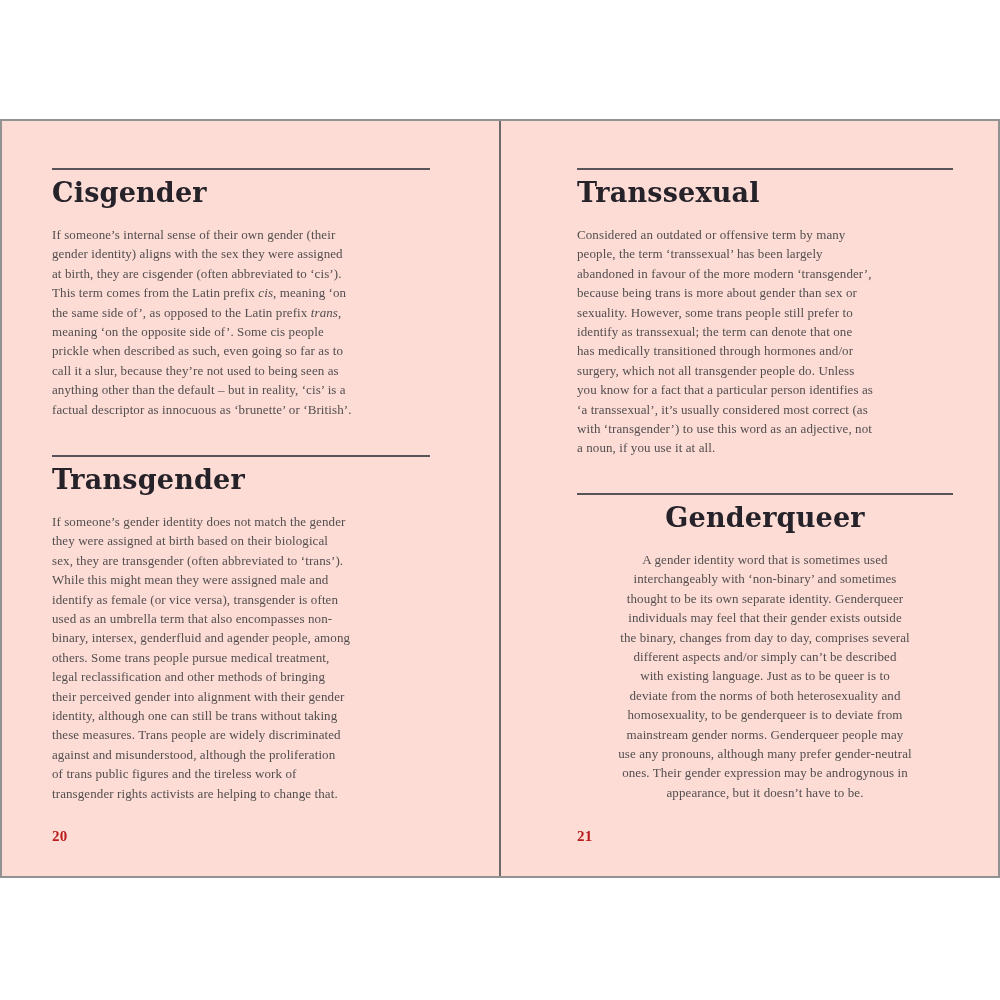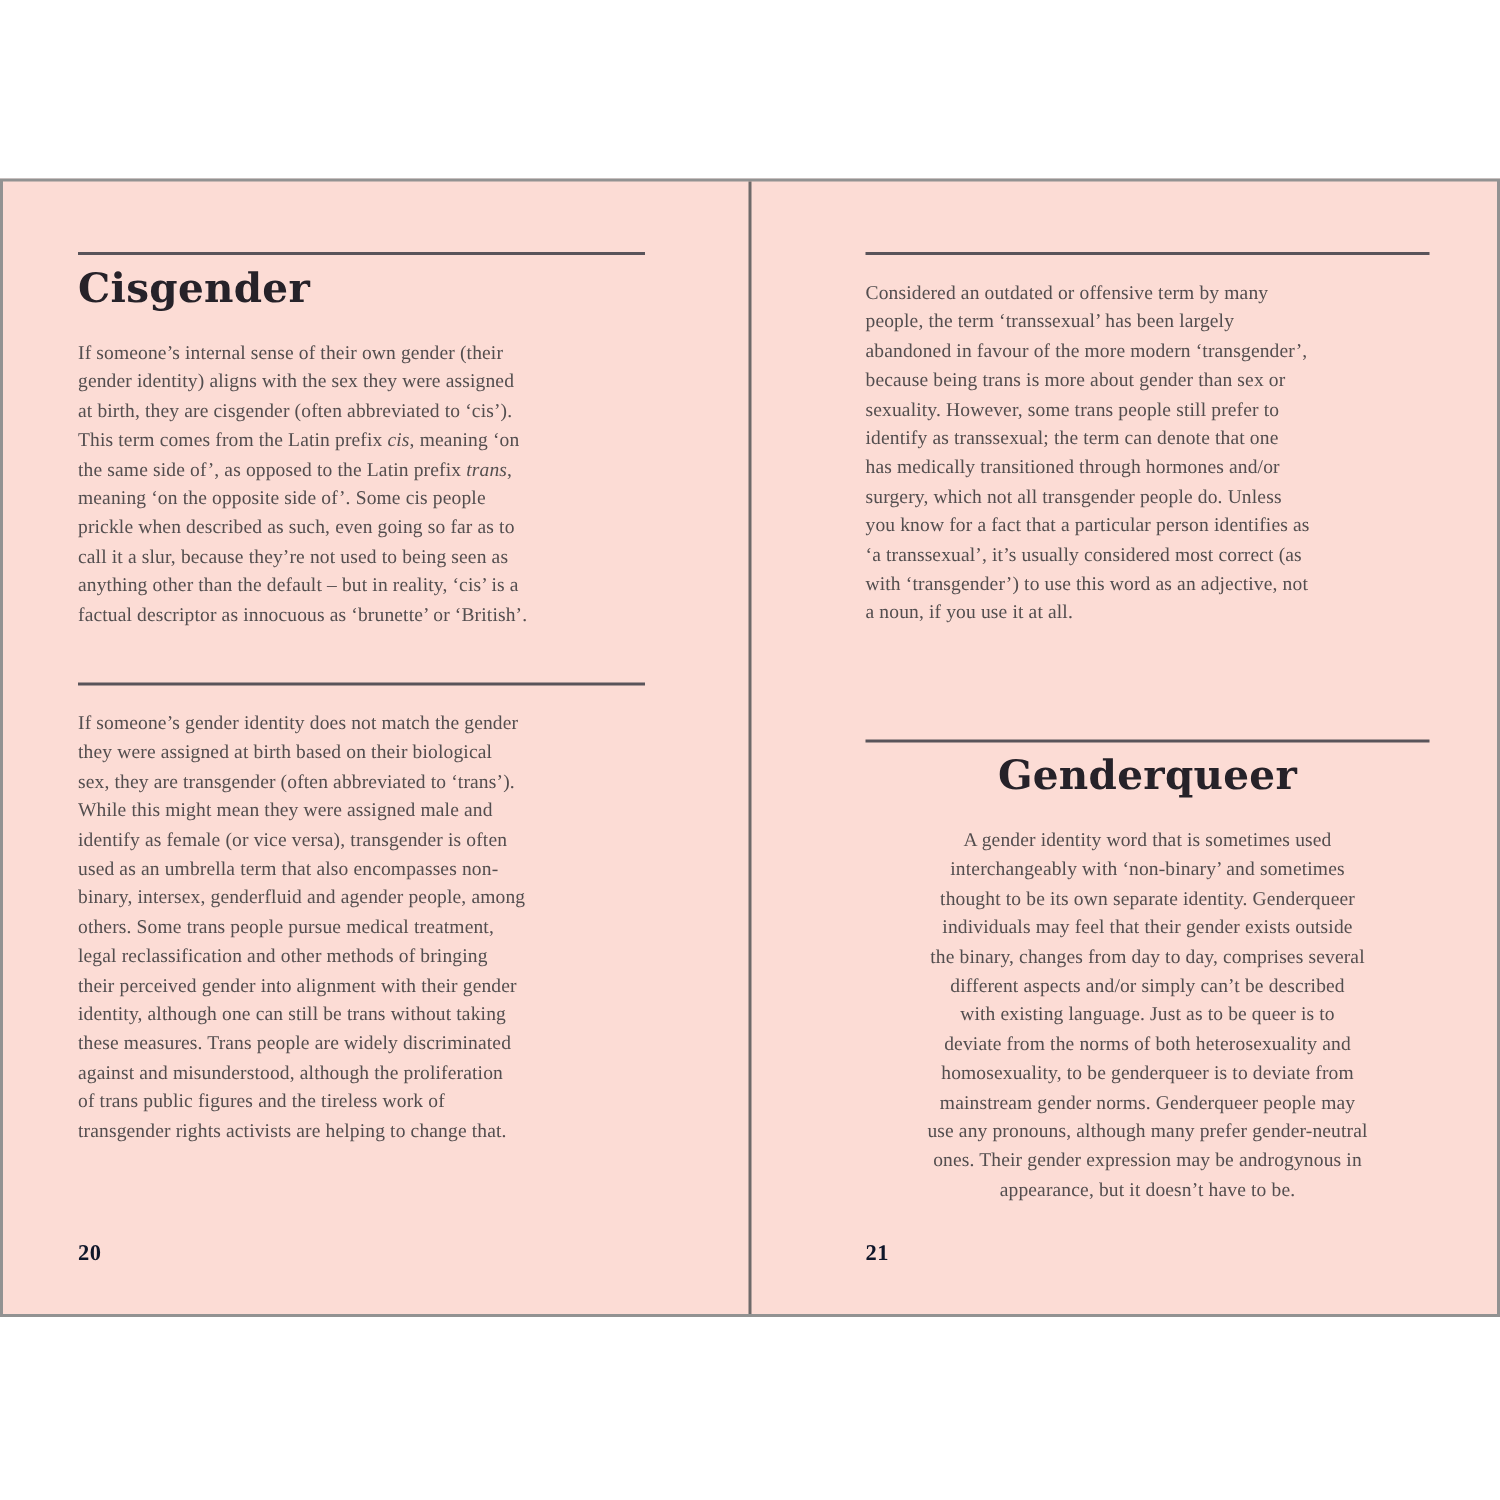--- a/index.html
+++ b/index.html
@@ -58,21 +58,21 @@
     letter-spacing: 0.1px;
     white-space: nowrap;
     color: #534e4f;
   }
   .entry p i { font-style: italic; }
   .page-number {
     position: absolute;
     font-size: 15px;
     font-weight: bold;
     letter-spacing: 0.3px;
-    color: #0f172a;
+    color: #b91c1c;
   }
   .page-number.left  { left: 50px;  top: 707px; }
   .page-number.right { left: 575px; top: 707px; width: 376px; text-align: left; }
 
   
   #entry-cisgender    { left: 50px;  top: 47px;  width: 378px; }
   #entry-transgender  { left: 50px;  top: 334px; width: 378px; }
   #entry-transsexual  { left: 575px; top: 47px;  width: 376px; }
   #entry-genderqueer  { left: 575px; top: 372px; width: 376px; text-align: center; }
 </style>
@@ -83,29 +83,31 @@
   <div class="spread">
 
     <section class="entry" id="entry-cisgender">
       <div class="rule"></div>
       <h2>Cisgender</h2>
       <p>If someone’s internal sense of their own gender (their<br>gender identity) aligns with the sex they were assigned<br>at birth, they are cisgender (often abbreviated to ‘cis’).<br>This term comes from the Latin prefix <i>cis</i>, meaning ‘on<br>the same side of’, as opposed to the Latin prefix <i>trans</i>,<br>meaning ‘on the opposite side of’. Some cis people<br>prickle when described as such, even going so far as to<br>call it a slur, because they’re not used to being seen as<br>anything other than the default – but in reality, ‘cis’ is a<br>factual descriptor as innocuous as ‘brunette’ or ‘British’.</p>
     </section>
 
     <section class="entry" id="entry-transgender">
       <div class="rule"></div>
+      <h2>Transgender</h2>
       <p>If someone’s gender identity does not match the gender<br>they were assigned at birth based on their biological<br>sex, they are transgender (often abbreviated to ‘trans’).<br>While this might mean they were assigned male and<br>identify as female (or vice versa), transgender is often<br>used as an umbrella term that also encompasses non-<br>binary, intersex, genderfluid and agender people, among<br>others. Some trans people pursue medical treatment,<br>legal reclassification and other methods of bringing<br>their perceived gender into alignment with their gender<br>identity, although one can still be trans without taking<br>these measures. Trans people are widely discriminated<br>against and misunderstood, although the proliferation<br>of trans public figures and the tireless work of<br>transgender rights activists are helping to change that.</p>
     </section>
 
     <div class="page-number left">20</div>
 
     <div class="gutter-line"></div>
 
     <section class="entry" id="entry-transsexual">
       <div class="rule"></div>
+      <h2>Transsexual</h2>
       <p>Considered an outdated or offensive term by many<br>people, the term ‘transsexual’ has been largely<br>abandoned in favour of the more modern ‘transgender’,<br>because being trans is more about gender than sex or<br>sexuality. However, some trans people still prefer to<br>identify as transsexual; the term can denote that one<br>has medically transitioned through hormones and/or<br>surgery, which not all transgender people do. Unless<br>you know for a fact that a particular person identifies as<br>‘a transsexual’, it’s usually considered most correct (as<br>with ‘transgender’) to use this word as an adjective, not<br>a noun, if you use it at all.</p>
     </section>
 
     <section class="entry" id="entry-genderqueer">
       <div class="rule"></div>
       <h2>Genderqueer</h2>
       <p>A gender identity word that is sometimes used<br>interchangeably with ‘non-binary’ and sometimes<br>thought to be its own separate identity. Genderqueer<br>individuals may feel that their gender exists outside<br>the binary, changes from day to day, comprises several<br>different aspects and/or simply can’t be described<br>with existing language. Just as to be queer is to<br>deviate from the norms of both heterosexuality and<br>homosexuality, to be genderqueer is to deviate from<br>mainstream gender norms. Genderqueer people may<br>use any pronouns, although many prefer gender-neutral<br>ones. Their gender expression may be androgynous in<br>appearance, but it doesn’t have to be.</p>
     </section>
 
     <div class="page-number right">21</div>

